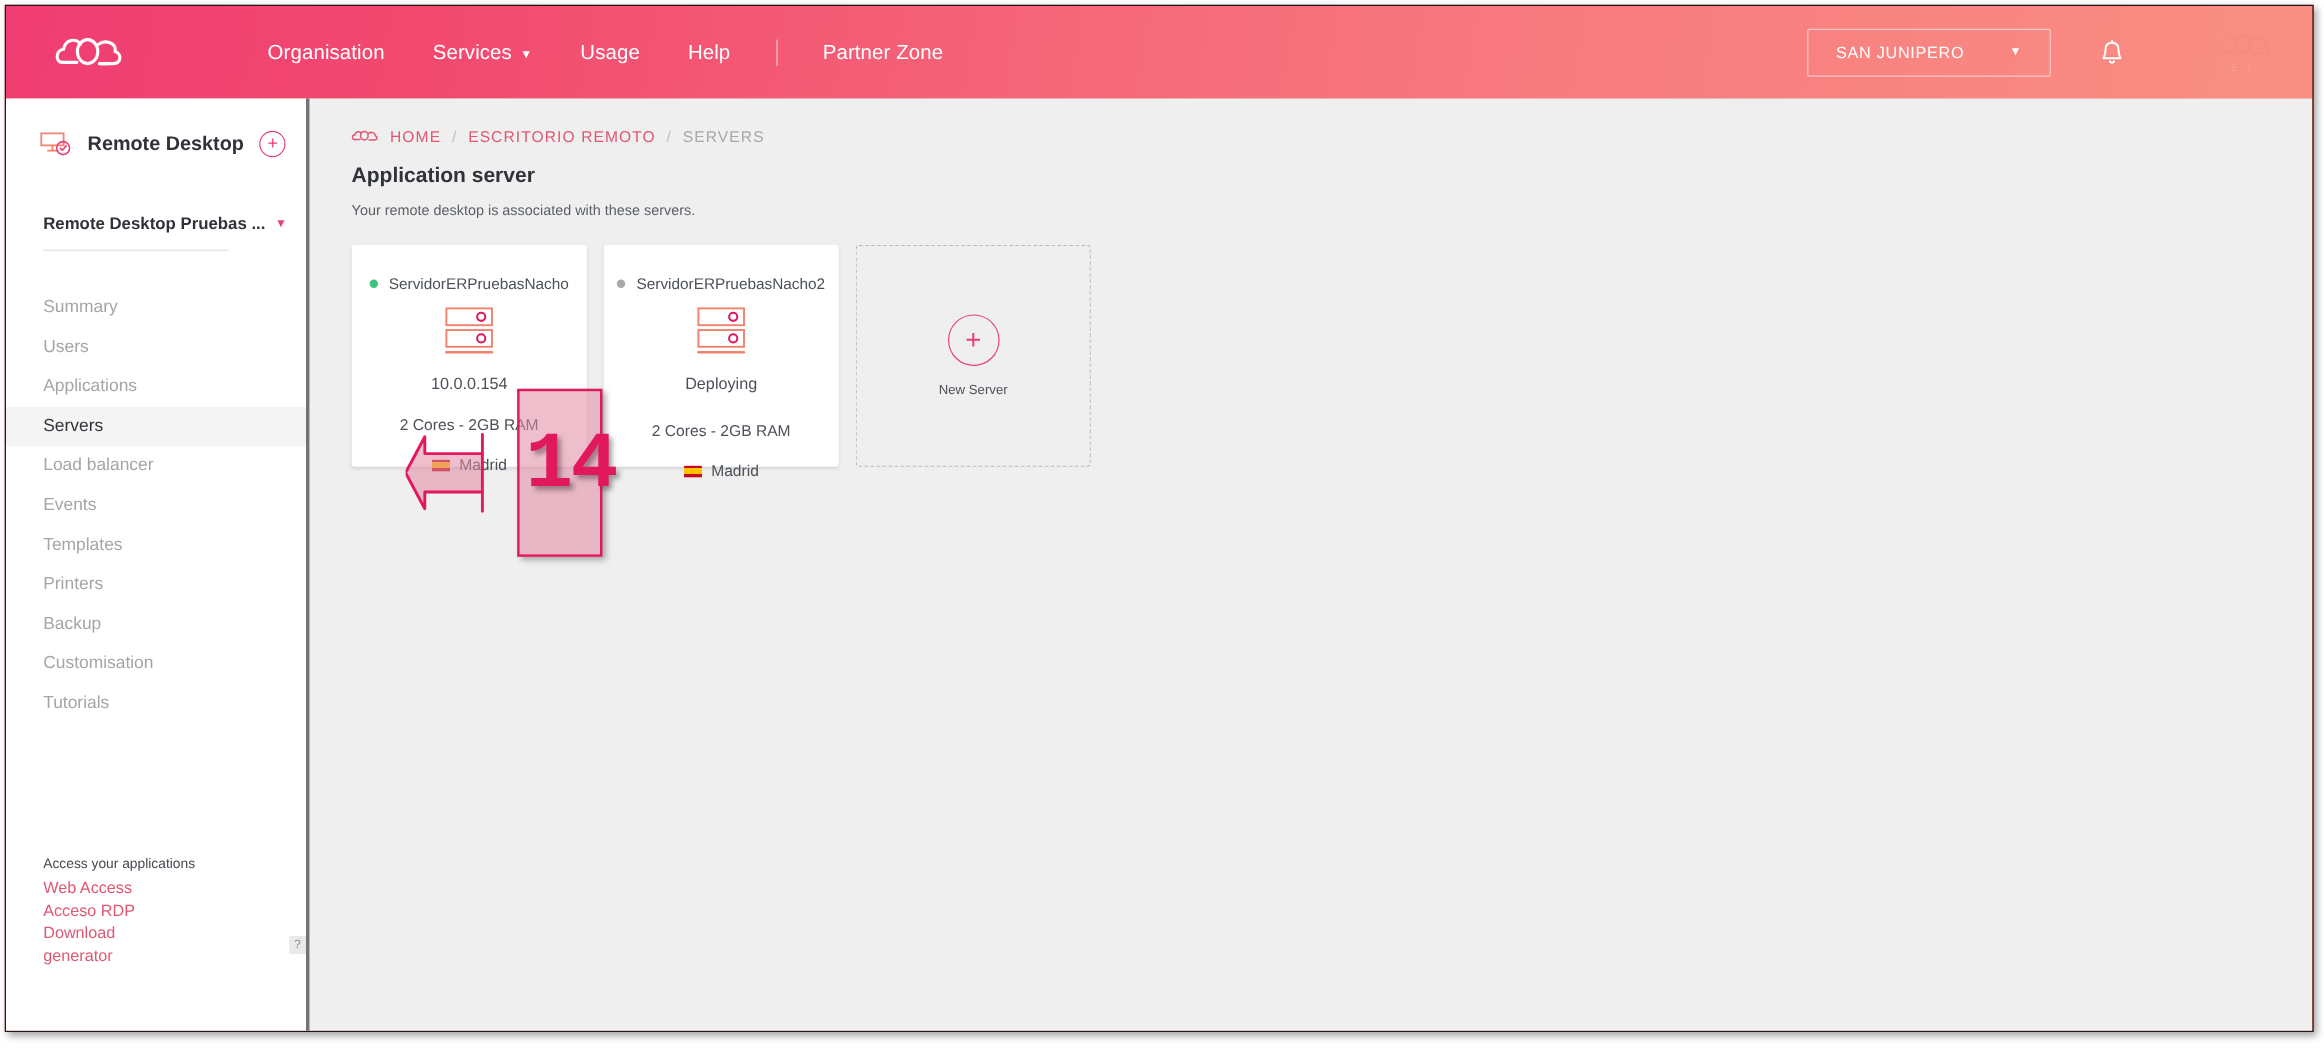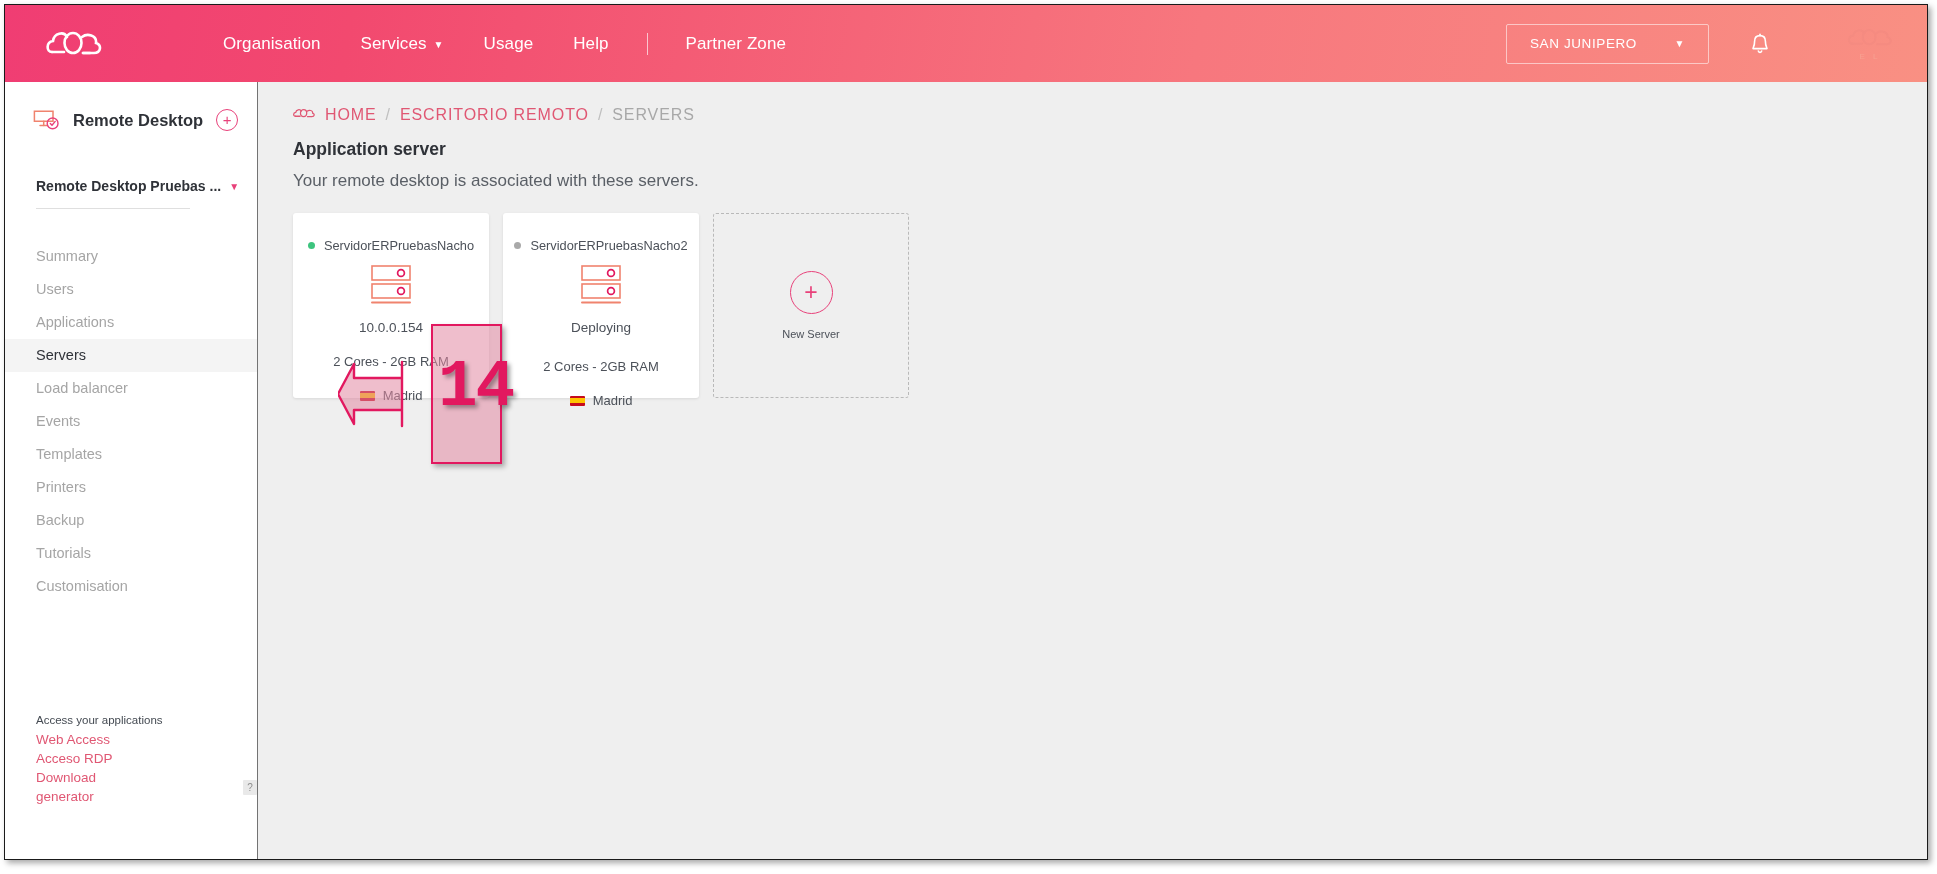--- a/index.html
+++ b/index.html
@@ -105,21 +105,21 @@
     margin-top: 2px;
   }
 
   
   #body-wrap { display: flex; height: 779px; }
 
   
   #sidebar {
     width: 253px;
     background: #ffffff;
-    border-right: 1px solid #737373;
+    border-right: 3px solid #737373;
     position: relative;
     flex: 0 0 253px;
   }
   #sidebar-title-row {
     display: flex;
     align-items: center;
     padding: 20px 0 0 28px;
     height: 56px;
   }
   #rd-icon { width: 27px; height: 22px; flex: 0 0 27px; }
@@ -205,38 +205,38 @@
 
   
   #main {
     flex: 1;
     background: #efefef;
     padding: 24px 0 0 35px;
     position: relative;
   }
   #breadcrumb {
     display: flex;
-    align-items: flex-start;
-    font-size: 16px;
+    align-items: flex-end;
+    font-size: 13px;
     letter-spacing: .9px;
     gap: 0;
   }
   #bc-logo { margin-right: 10px; width: 22px; height: 14px; }
   .bc-link { color: #e05773; }
   .bc-current { color: #a8a8a8; }
   .bc-sep { color: #bfbfbf; margin: 0 9px; }
   #page-title {
     margin-top: 15px;
     font-size: 17.5px;
     font-weight: bold;
     color: #2f3238;
   }
   #page-sub {
     margin-top: 11px;
-    font-size: 17px;
+    font-size: 12px;
     color: #5a5f66;
   }
 
   
   #cards {
     display: flex;
     margin-top: 22px;
     gap: 0;
   }
   .server-card {
@@ -475,22 +475,22 @@
       <div id="sidebar-menu">
         <div class="menu-item">Summary</div>
         <div class="menu-item">Users</div>
         <div class="menu-item">Applications</div>
         <div class="menu-item active">Servers</div>
         <div class="menu-item">Load balancer</div>
         <div class="menu-item">Events</div>
         <div class="menu-item">Templates</div>
         <div class="menu-item">Printers</div>
         <div class="menu-item">Backup</div>
+        <div class="menu-item">Customisation</div>
         <div class="menu-item">Tutorials</div>
-        <div class="menu-item">Customisation</div>
       </div>
 
       <div id="sidebar-footer">
         <div id="access-label">Access your applications</div>
         <a class="footer-link">Web Access</a>
         <a class="footer-link">Acceso RDP</a>
         <div id="dl-gen-row">
           <a class="footer-link">Download generator</a>
           <span id="help-badge">?</span>
         </div>

